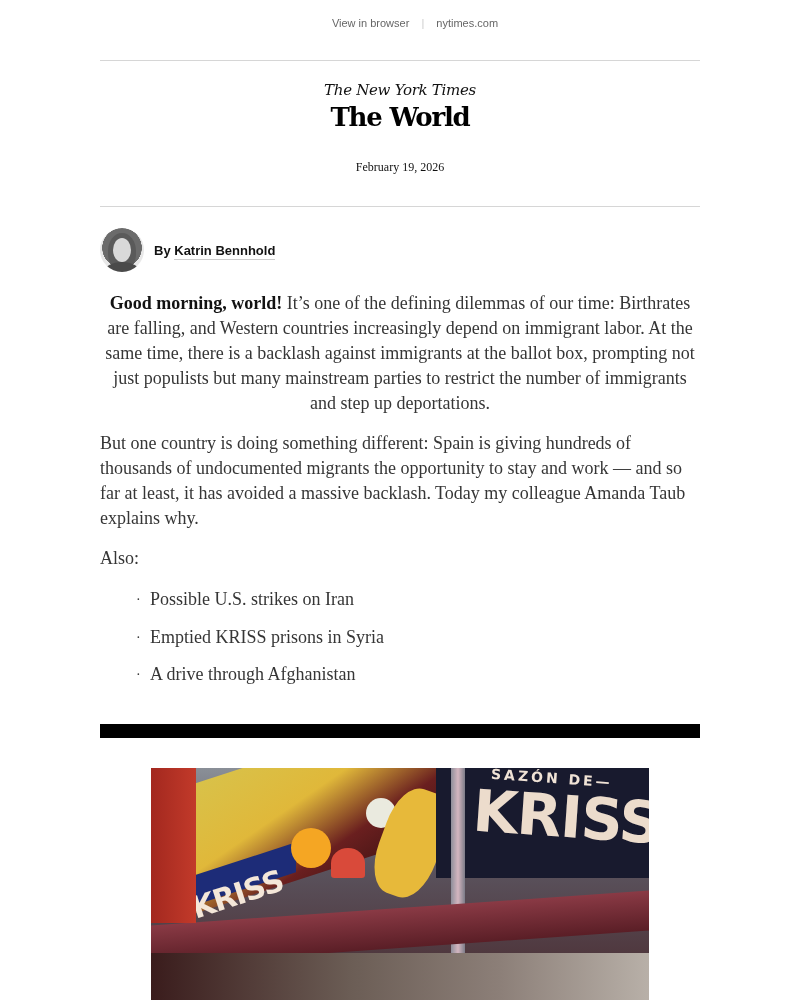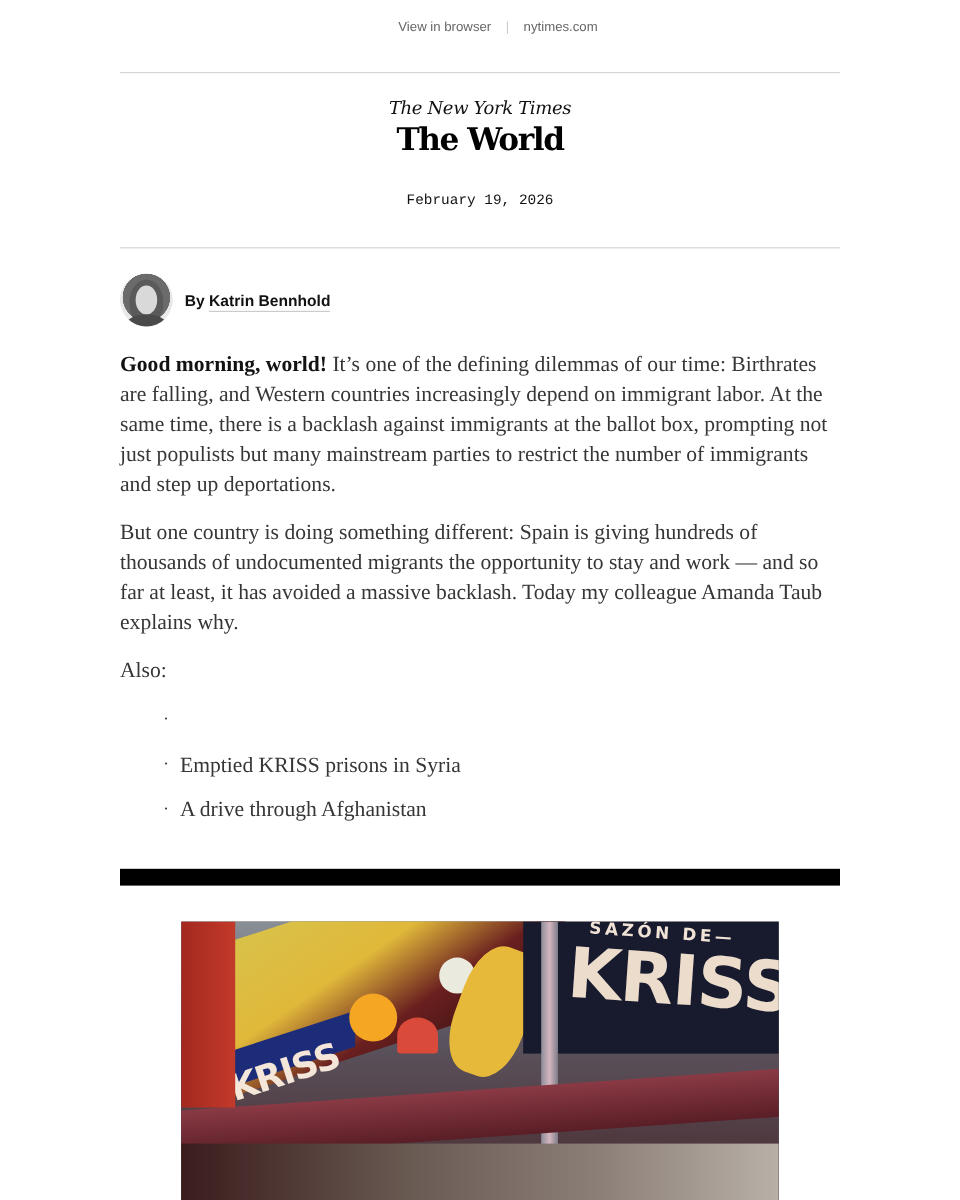--- a/index.html
+++ b/index.html
@@ -15,41 +15,41 @@
   .nyt-logo {
     font-family: "DejaVu Serif", serif; font-weight: normal; font-size: 15px; color: #111111;
     letter-spacing: -0.3px; font-style: italic; line-height: 20px;
   }
   .world-title {
     font-family: "DejaVu Serif", serif; font-weight: 900; font-size: 26px; color: #000000;
     letter-spacing: -1.2px; line-height: 30px; margin-top: 2px;
   }
   .date {
     position: absolute; top: 160px; left: 0; width: 800px; text-align: center;
-    font-family: Liberation Mono, monospace; font-size: 12px; color: #111111;
+    font-family: Liberation Serif, serif; font-size: 12px; color: #111111;
   }
   .byline { position: absolute; top: 228px; left: 100px; height: 44px; display: flex; align-items: center; justify-content: space-between; }
   .avatar {
     width: 44px; height: 44px; border-radius: 50%; overflow: hidden; position: relative;
     background: radial-gradient(circle at 50% 45%, #cfcfcf 0 30%, #6b6b6b 31% 60%, #e8e8e8 61%);
   }
   .avatar .face { position: absolute; left: 13px; top: 10px; width: 18px; height: 24px; border-radius: 50%; background: #d9d9d9; }
   .avatar .hair { position: absolute; left: 8px; top: 5px; width: 28px; height: 36px; border-radius: 50% 50% 40% 40%; background: #5a5a5a; }
   .avatar .shoulder { position: absolute; left: 4px; top: 34px; width: 36px; height: 20px; border-radius: 50%; background: #4a4a4a; }
   .by-text {
     margin-left: 10px; font-family: "Liberation Sans", sans-serif; font-weight: bold; font-size: 13px; color: #121212;
   }
   .by-text a { color: #121212; text-decoration: none; border-bottom: 1px solid #cccccc; padding-bottom: 1px; }
   .body-text {
     position: absolute; left: 100px; width: 600px;
     font-family: "Liberation Serif", serif; font-size: 18px; line-height: 25px; color: #363636;
   }
   .body-text p { margin: 0; }
   .body-text b { color: #121212; }
-  .p1 { top: 291px; }
+  .p1 { top: 291px; text-align: center; }
   .p2 { top: 431px; }
   .p3 { top: 546px; }
   .also-list { position: absolute; top: 587px; left: 136px; list-style: none; margin: 0; padding: 0;
     font-family: "Liberation Serif", serif; font-size: 18px; color: #363636; }
   .also-list li { height: 37.5px; line-height: 25px; display: flex; }
   .also-list .dot { width: 14px; font-size: 14px; color: #363636; }
   .black-bar { position: absolute; top: 724px; left: 100px; width: 600px; height: 14px; background: #000000; }
   .photo { position: absolute; top: 768px; left: 151px; width: 498px; height: 232px; overflow: hidden; background: #3b2a2a; }
   .photo .sky { position: absolute; left: 0; top: 0; width: 498px; height: 232px; background: linear-gradient(180deg, #8a8f97 0%, #5b5560 40%, #4a2a2e 100%); }
   .photo .flag { position: absolute; left: 0; top: 0; width: 45px; height: 155px; background: linear-gradient(90deg, #a3281f, #c23a2a); }
@@ -114,20 +114,21 @@
   <p>But one country is doing something different: Spain is giving hundreds of thousands of undocumented migrants the opportunity to stay and work — and so far at least, it has avoided a massive backlash. Today my colleague Amanda Taub explains why.</p>
 </div>
 
 <div class="body-text p3">
   <p>Also:</p>
 </div>
 
 <ul class="also-list">
   <li>
     <span class="dot">·</span>
+    <span>Possible U.S. strikes on Iran</span>
   </li>
   <li>
     <span class="dot">·</span>
     <span>Emptied KRISS prisons in Syria</span>
   </li>
   <li>
     <span class="dot">·</span>
     <span>A drive through Afghanistan</span>
   </li>
 </ul>

